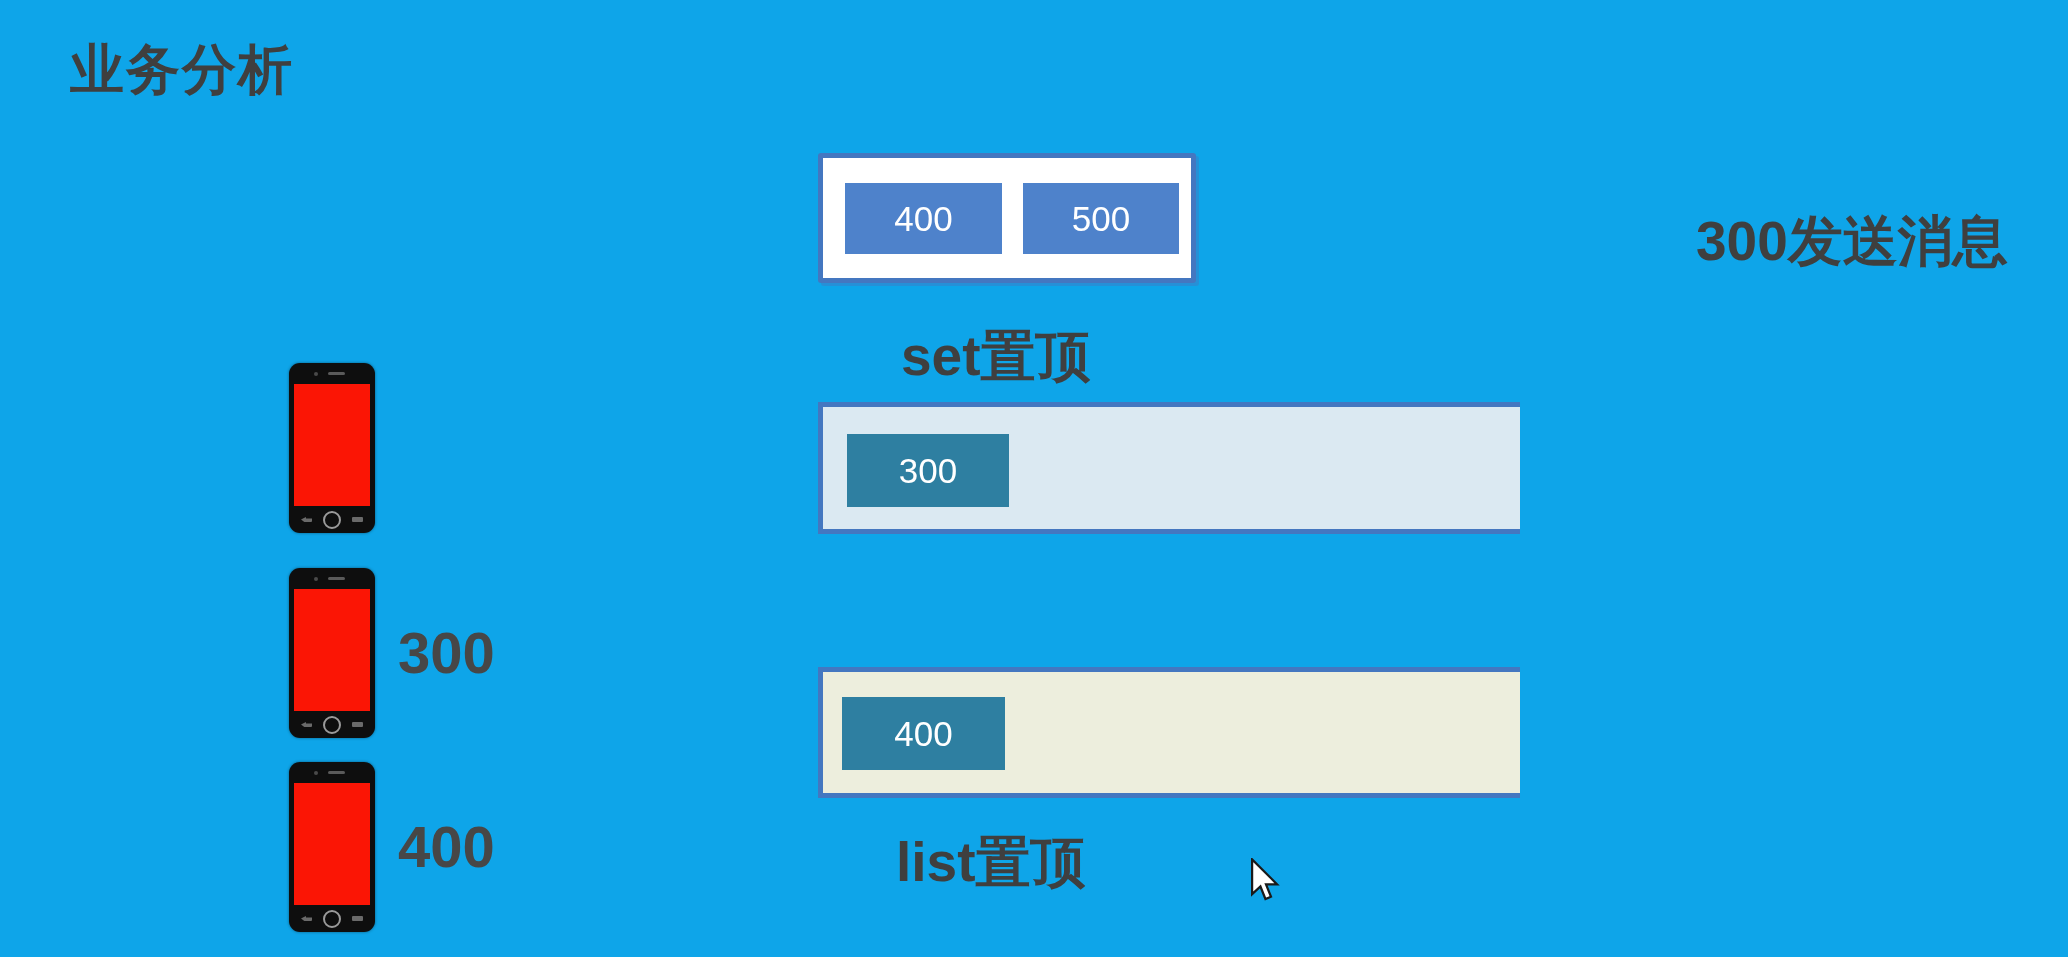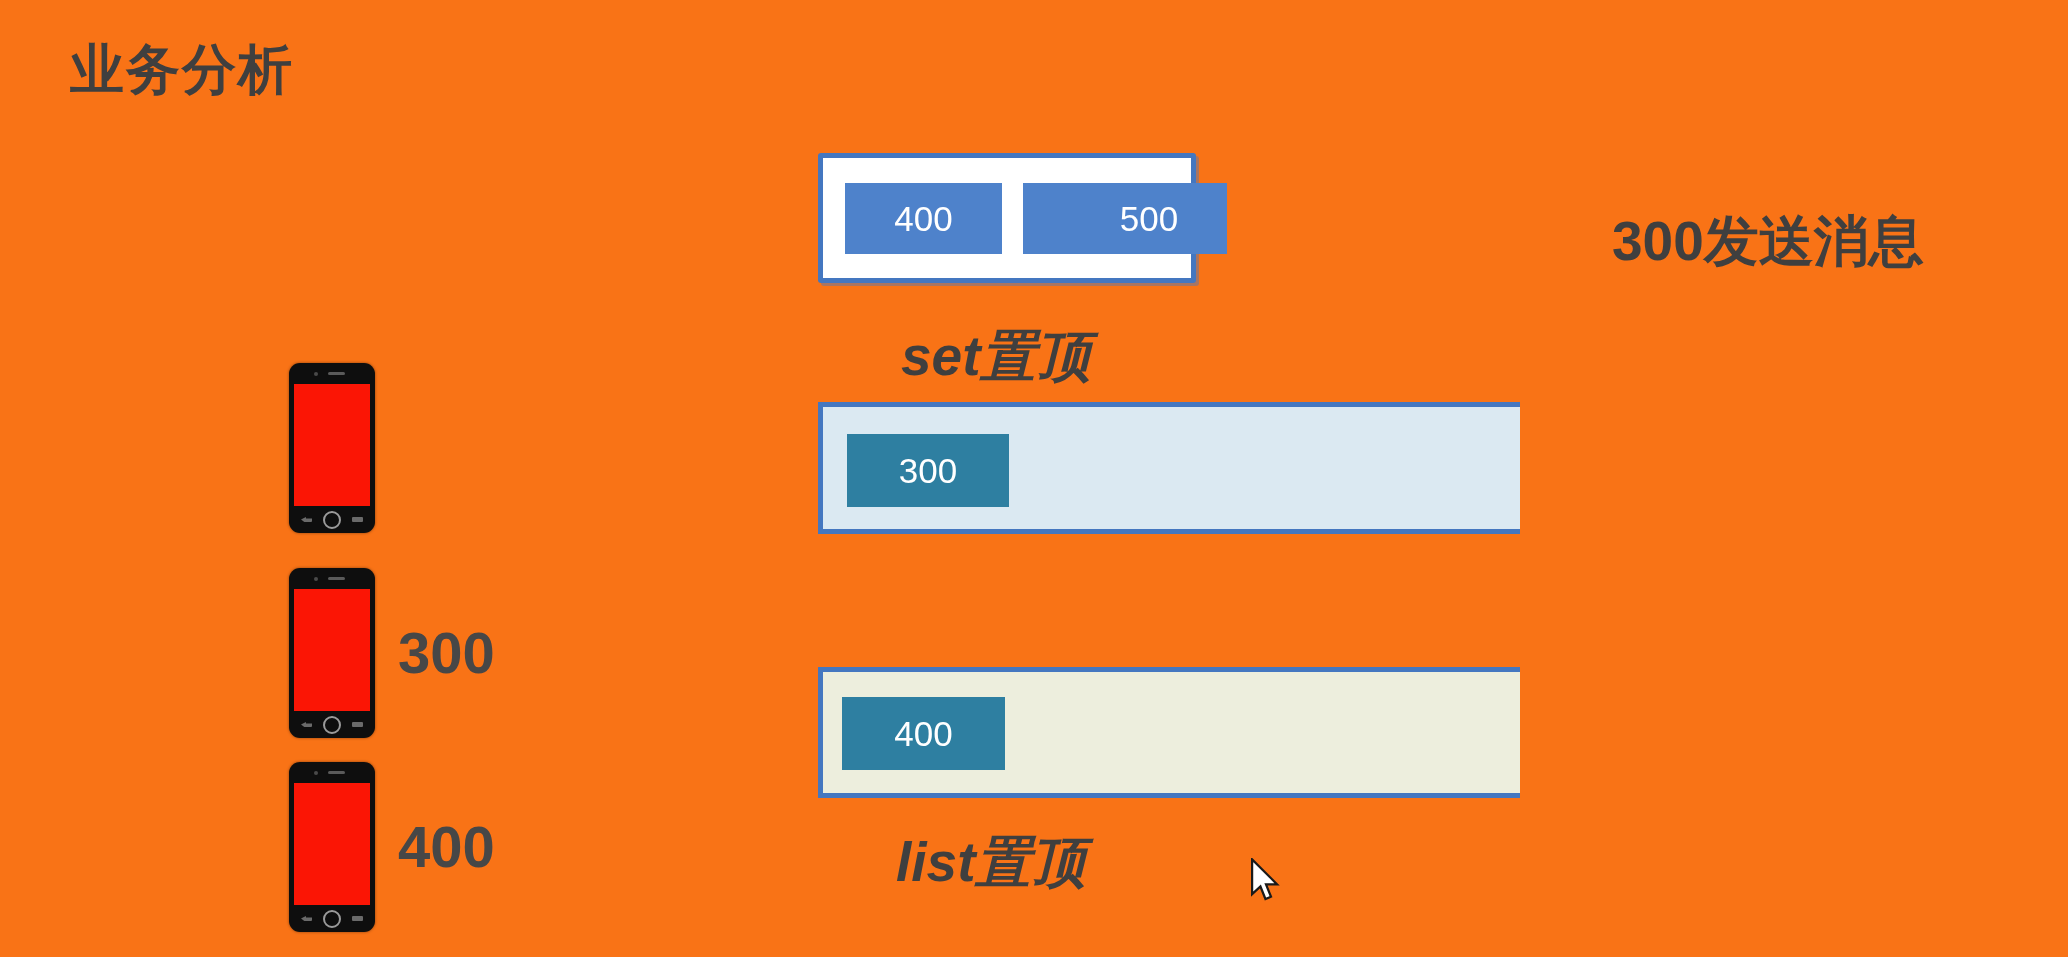--- a/index.html
+++ b/index.html
@@ -1,19 +1,19 @@
 <!DOCTYPE html>
 <html style="--chip-blue: #4e82cb; --border-blue: #4477c0; --chip-teal: #2e7fa1; --list-normal-bg: #dbe9f2; --list-pinned-bg: #edeedd; --phone-screen-red: #fb1505; --text-dark: #3f3f3f;"><head>
 <meta charset="utf-8">
 <style>
   html,body{margin:0;padding:0;background:#ffffff;}
   .canvas{
     position:relative;
     width:2068px;height:957px;
-    background:#f97316;
+    background:#0ea5e9;
     overflow:hidden;
     font-family:"Liberation Sans", sans-serif;
   }
   .page-title{
     position:absolute;left:70px;top:34px;
     font-size:54px;font-weight:700;color:var(--text-dark,#3f3f3f);
     letter-spacing:2px;
   }
   
   .phone-row{position:absolute;left:289px;width:400px;height:170px;}
@@ -71,33 +71,33 @@
     left:818px;top:667px;width:702px;height:131px;
     background:var(--list-pinned-bg,#edeedd);
   }
   .chip{
     position:absolute;display:flex;align-items:center;justify-content:center;
     color:#ffffff;font-size:35px;font-weight:400;
   }
   .chip.blue{background:var(--chip-blue,#4e82cb);}
   .chip.teal{background:var(--chip-teal,#2e7fa1);}
   .set-box .chip-1{left:22px;top:25px;width:157px;height:71px;}
-  .set-box .chip-2{left:200px;top:25px;width:156px;height:71px;padding-left:48px;}
+  .set-box .chip-2{left:200px;top:25px;width:156px;height:71px;}
   .list-normal-box .chip-1{left:24px;top:27px;width:162px;height:73px;}
   .list-pinned-box .chip-1{left:19px;top:25px;width:163px;height:73px;}
   .box-label{
     position:absolute;
-    font-size:55px;font-weight:700;color:var(--text-dark,#3f3f3f);font-style:italic;
+    font-size:55px;font-weight:700;color:var(--text-dark,#3f3f3f);
   }
   .set-label{left:901px;top:320px;}
   .list-normal-label{left:900px;top:563px;}
   .list-pinned-label{left:896px;top:826px;}
   
   .note{
-    position:absolute;left:1612px;
+    position:absolute;left:1696px;
     font-size:55px;font-weight:700;color:var(--text-dark,#3f3f3f);
     white-space:nowrap;
   }
   .note-1{top:205px;}
   .note-2{top:333px;}
   
   .cursor{position:absolute;left:1249px;top:858px;width:34px;height:50px;}
 </style>
 </head>
 <body>

